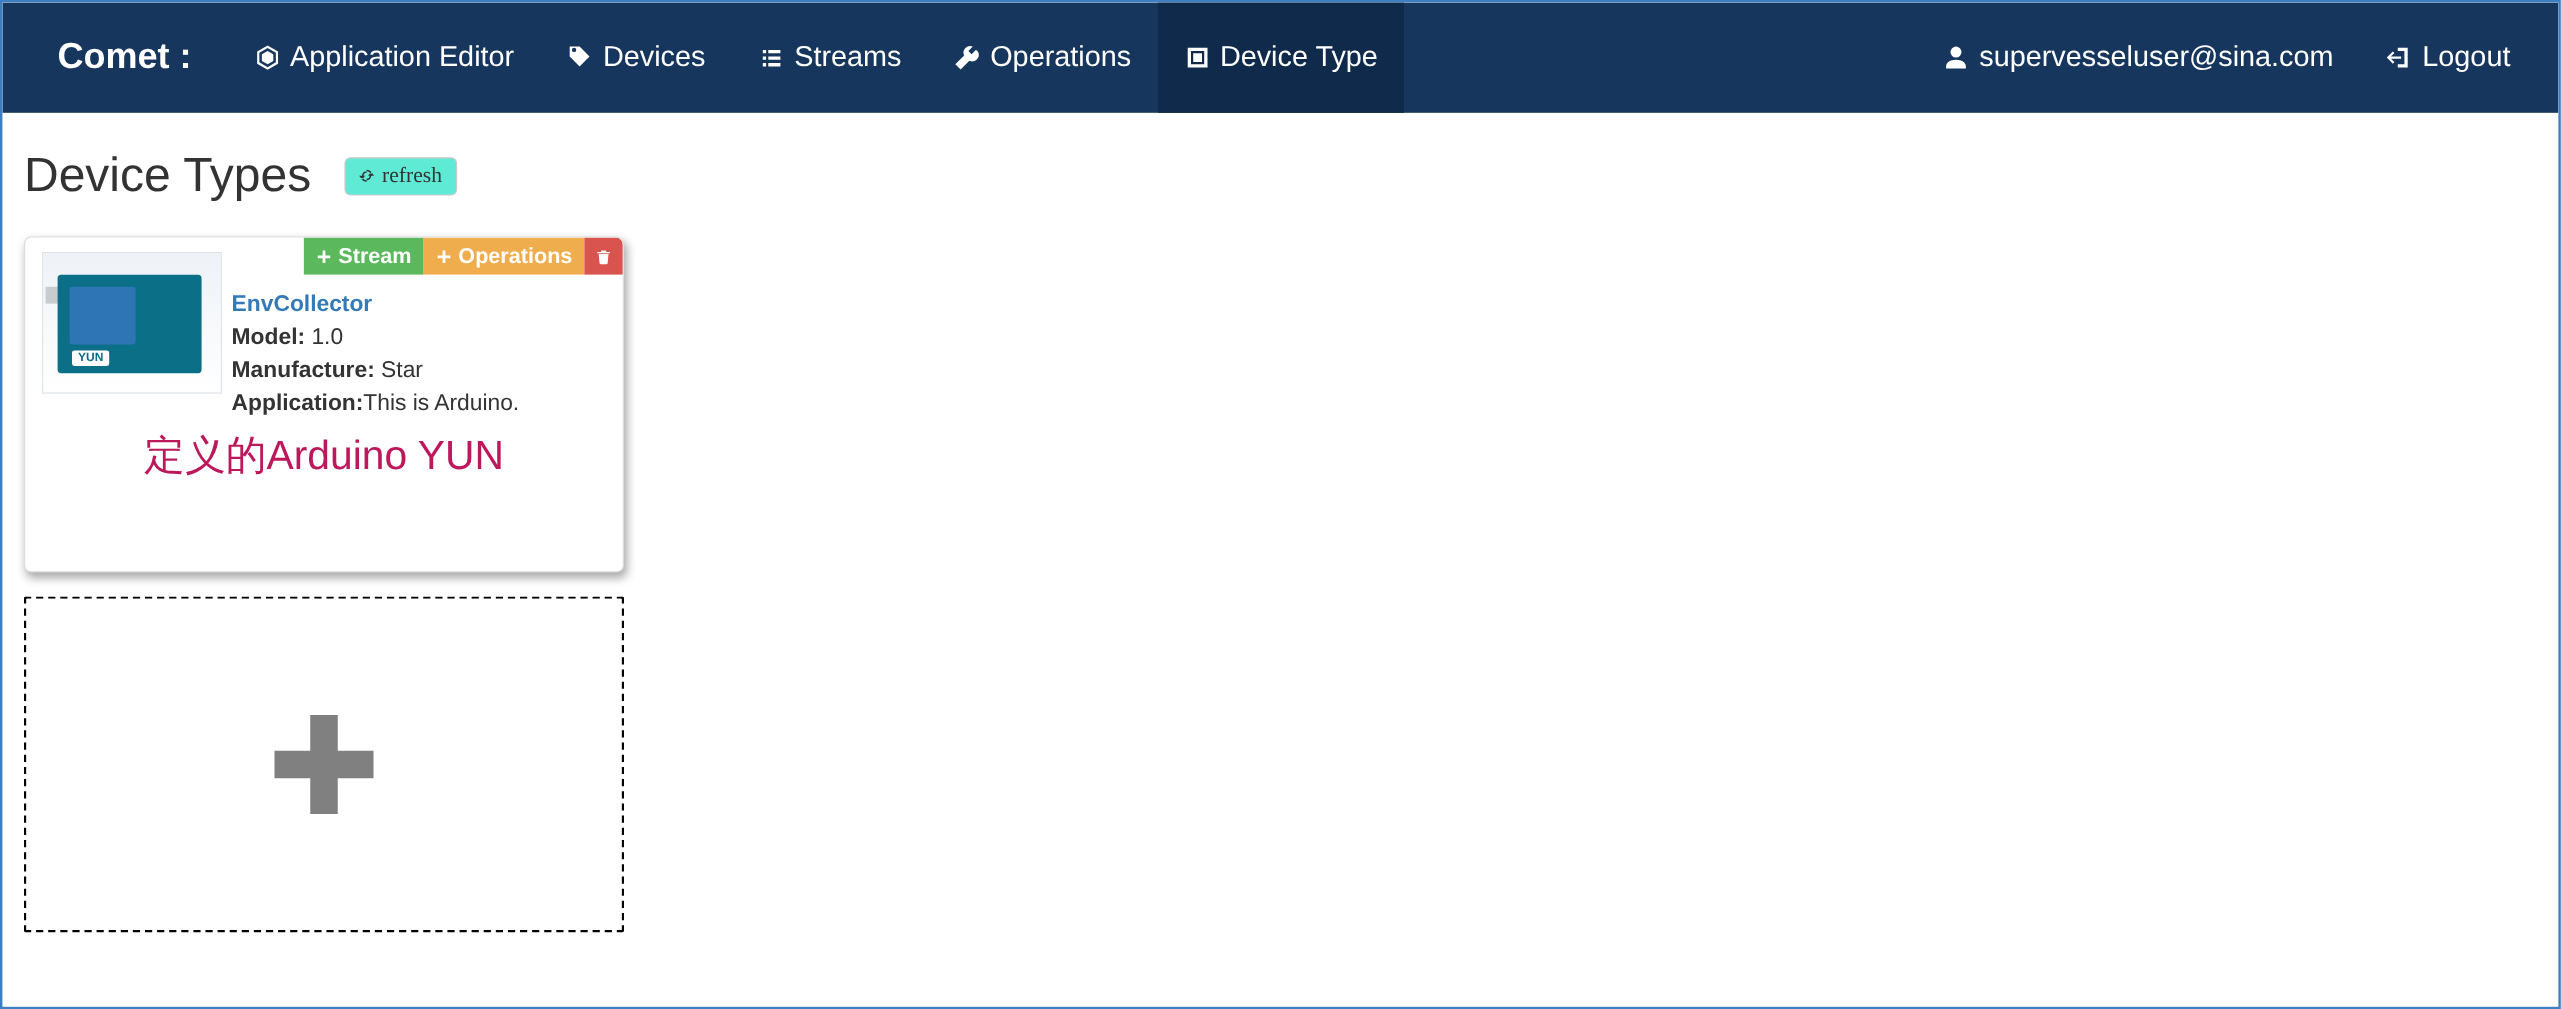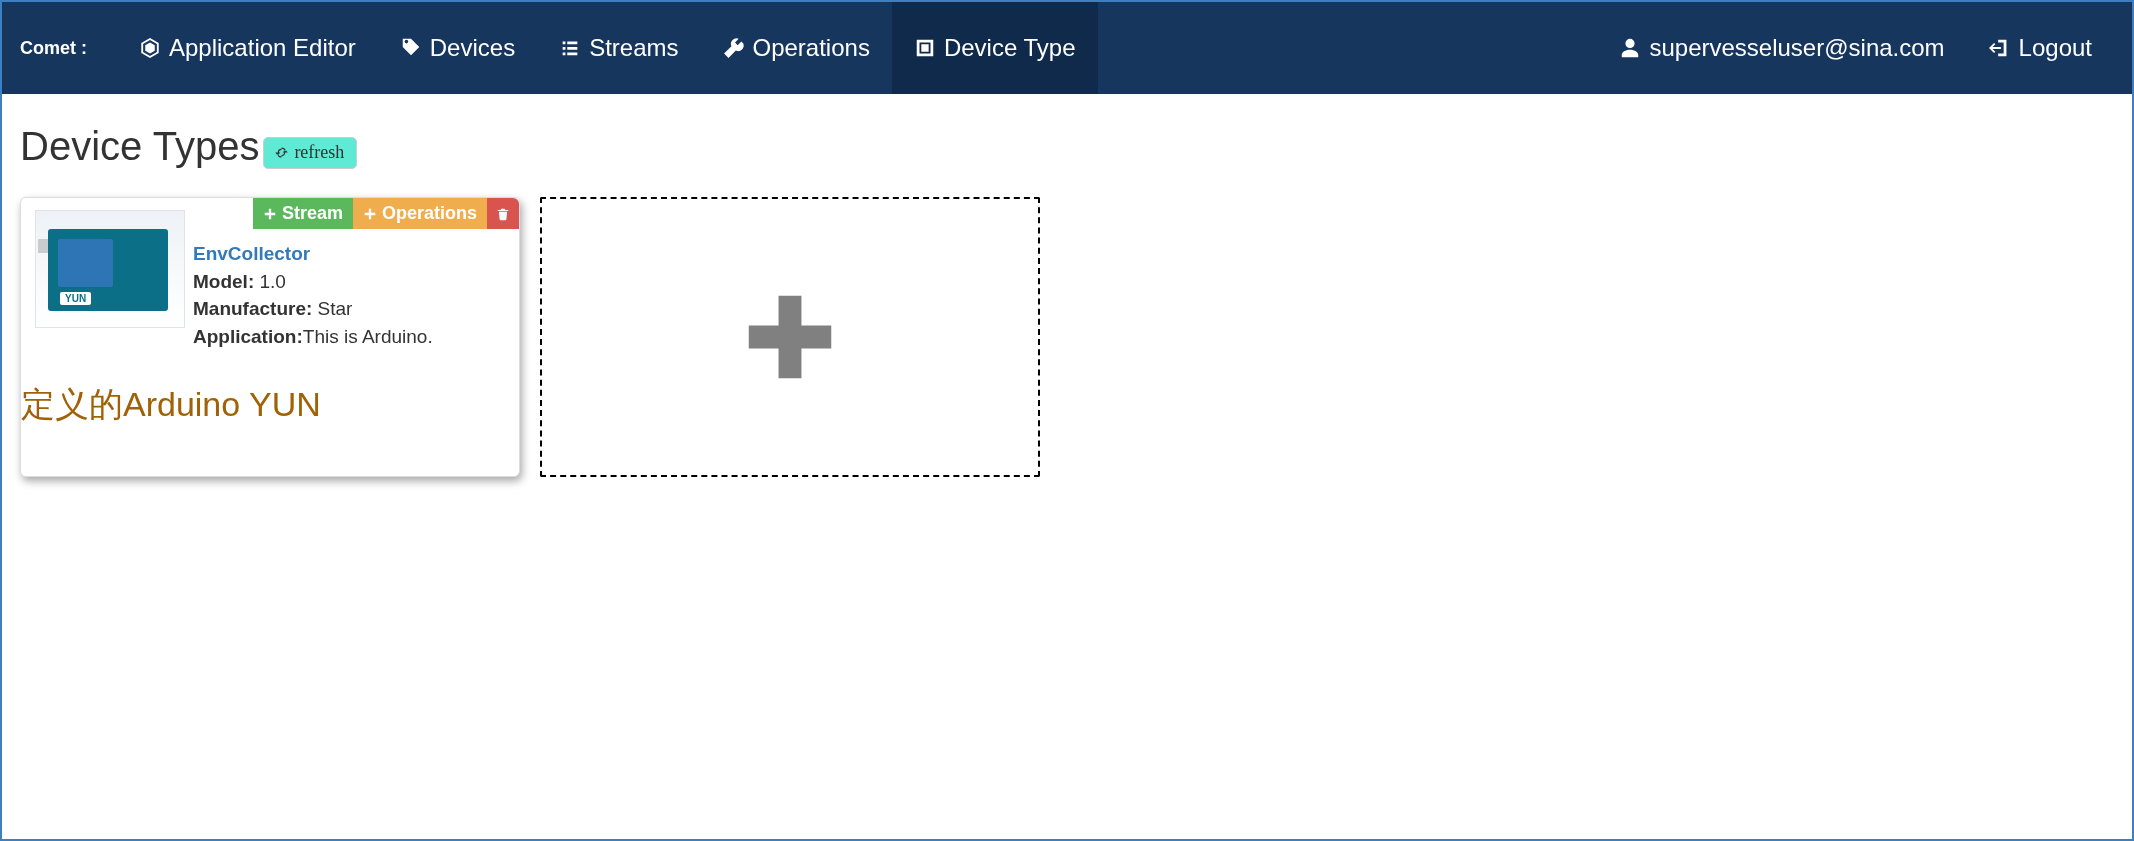--- a/index.html
+++ b/index.html
@@ -21,55 +21,55 @@
     padding: 0 18px;
     font-size: 24px;
   }
   .brand {
     display: flex;
     align-items: baseline;
     gap: 10px;
     margin-right: 30px;
     white-space: nowrap;
   }
-  .brand-name { font-weight: 700; font-size: 18px; }
+  .brand-name { font-weight: 700; font-size: 30px; margin-left: 28px; }
   .brand-tagline { font-size: 24px; opacity: 0.95; margin-left: 2px; font-weight: 400; }
   .nav-items { display: flex; align-items: stretch; height: 100%; }
   .nav-item {
     display: flex;
     align-items: center;
     gap: 8px;
     padding: 0 22px;
     cursor: pointer;
     white-space: nowrap;
   }
   .nav-item svg { width: 22px; height: 22px; fill: #ffffff; }
   .nav-item.active { background: #0f2a4a; }
   .nav-spacer { flex: 1; }
 
   
   .page { padding: 30px 18px; }
-  .page-title-row { display: flex; align-items: flex-end; gap: 4px; }
+  .page-title-row { display: flex; align-items: center; gap: 28px; }
   .page-title { font-size: 40px; color: #333333; font-weight: 400; }
   .refresh-btn {
     border: 1px solid #cccccc;
     background: #5eead4;
     border-radius: 5px;
     font-size: 18px;
     padding: 4px 12px 5px 10px;
     display: flex;
     align-items: center;
     gap: 5px;
     color: #333333;
     cursor: pointer;
     font-family: "Times New Roman", serif;
   }
   .refresh-btn svg { width: 15px; height: 15px; fill: #333333; }
 
-  .cards-row { display: flex; gap: 20px; margin-top: 28px; }
+  .cards-row { display: flex; gap: 20px; margin-top: 28px; flex-direction: column; }
 
   .device-card {
     width: 500px;
     height: 280px;
     border: 1px solid #dddddd;
     border-radius: 6px;
     box-shadow: 2px 4px 8px rgba(0,0,0,0.35);
     position: relative;
     background: #ffffff;
   }
@@ -120,21 +120,21 @@
     content:"YUN"; position:absolute; left:12px; bottom:6px;
     background:#fff; color:#0b6f87; font-size:10px; font-weight:700;
     padding:1px 5px; border-radius:2px;
   }
   .usb { position:absolute; left:2px; top:28px; width:18px; height:14px; background:#c9ccce; }
 
   .card-info { padding-top: 30px; font-size: 19px; color:#333333; line-height: 1.45; }
   .card-info .name { color:#337ab7; font-weight:700; }
   .card-info .lbl { font-weight:700; }
   .card-caption {
-    color:#a16207; font-size:34px; margin-top:32px;
+    color:#be185d; font-size:34px; text-align:center; margin-top:7px;
     font-family: "Microsoft YaHei", Arial, sans-serif;
   }
 
   .add-card {
     width: 500px;
     height: 280px;
     border: 2px dashed #000000;
     border-radius: 2px;
     display: flex;
     align-items: center;

